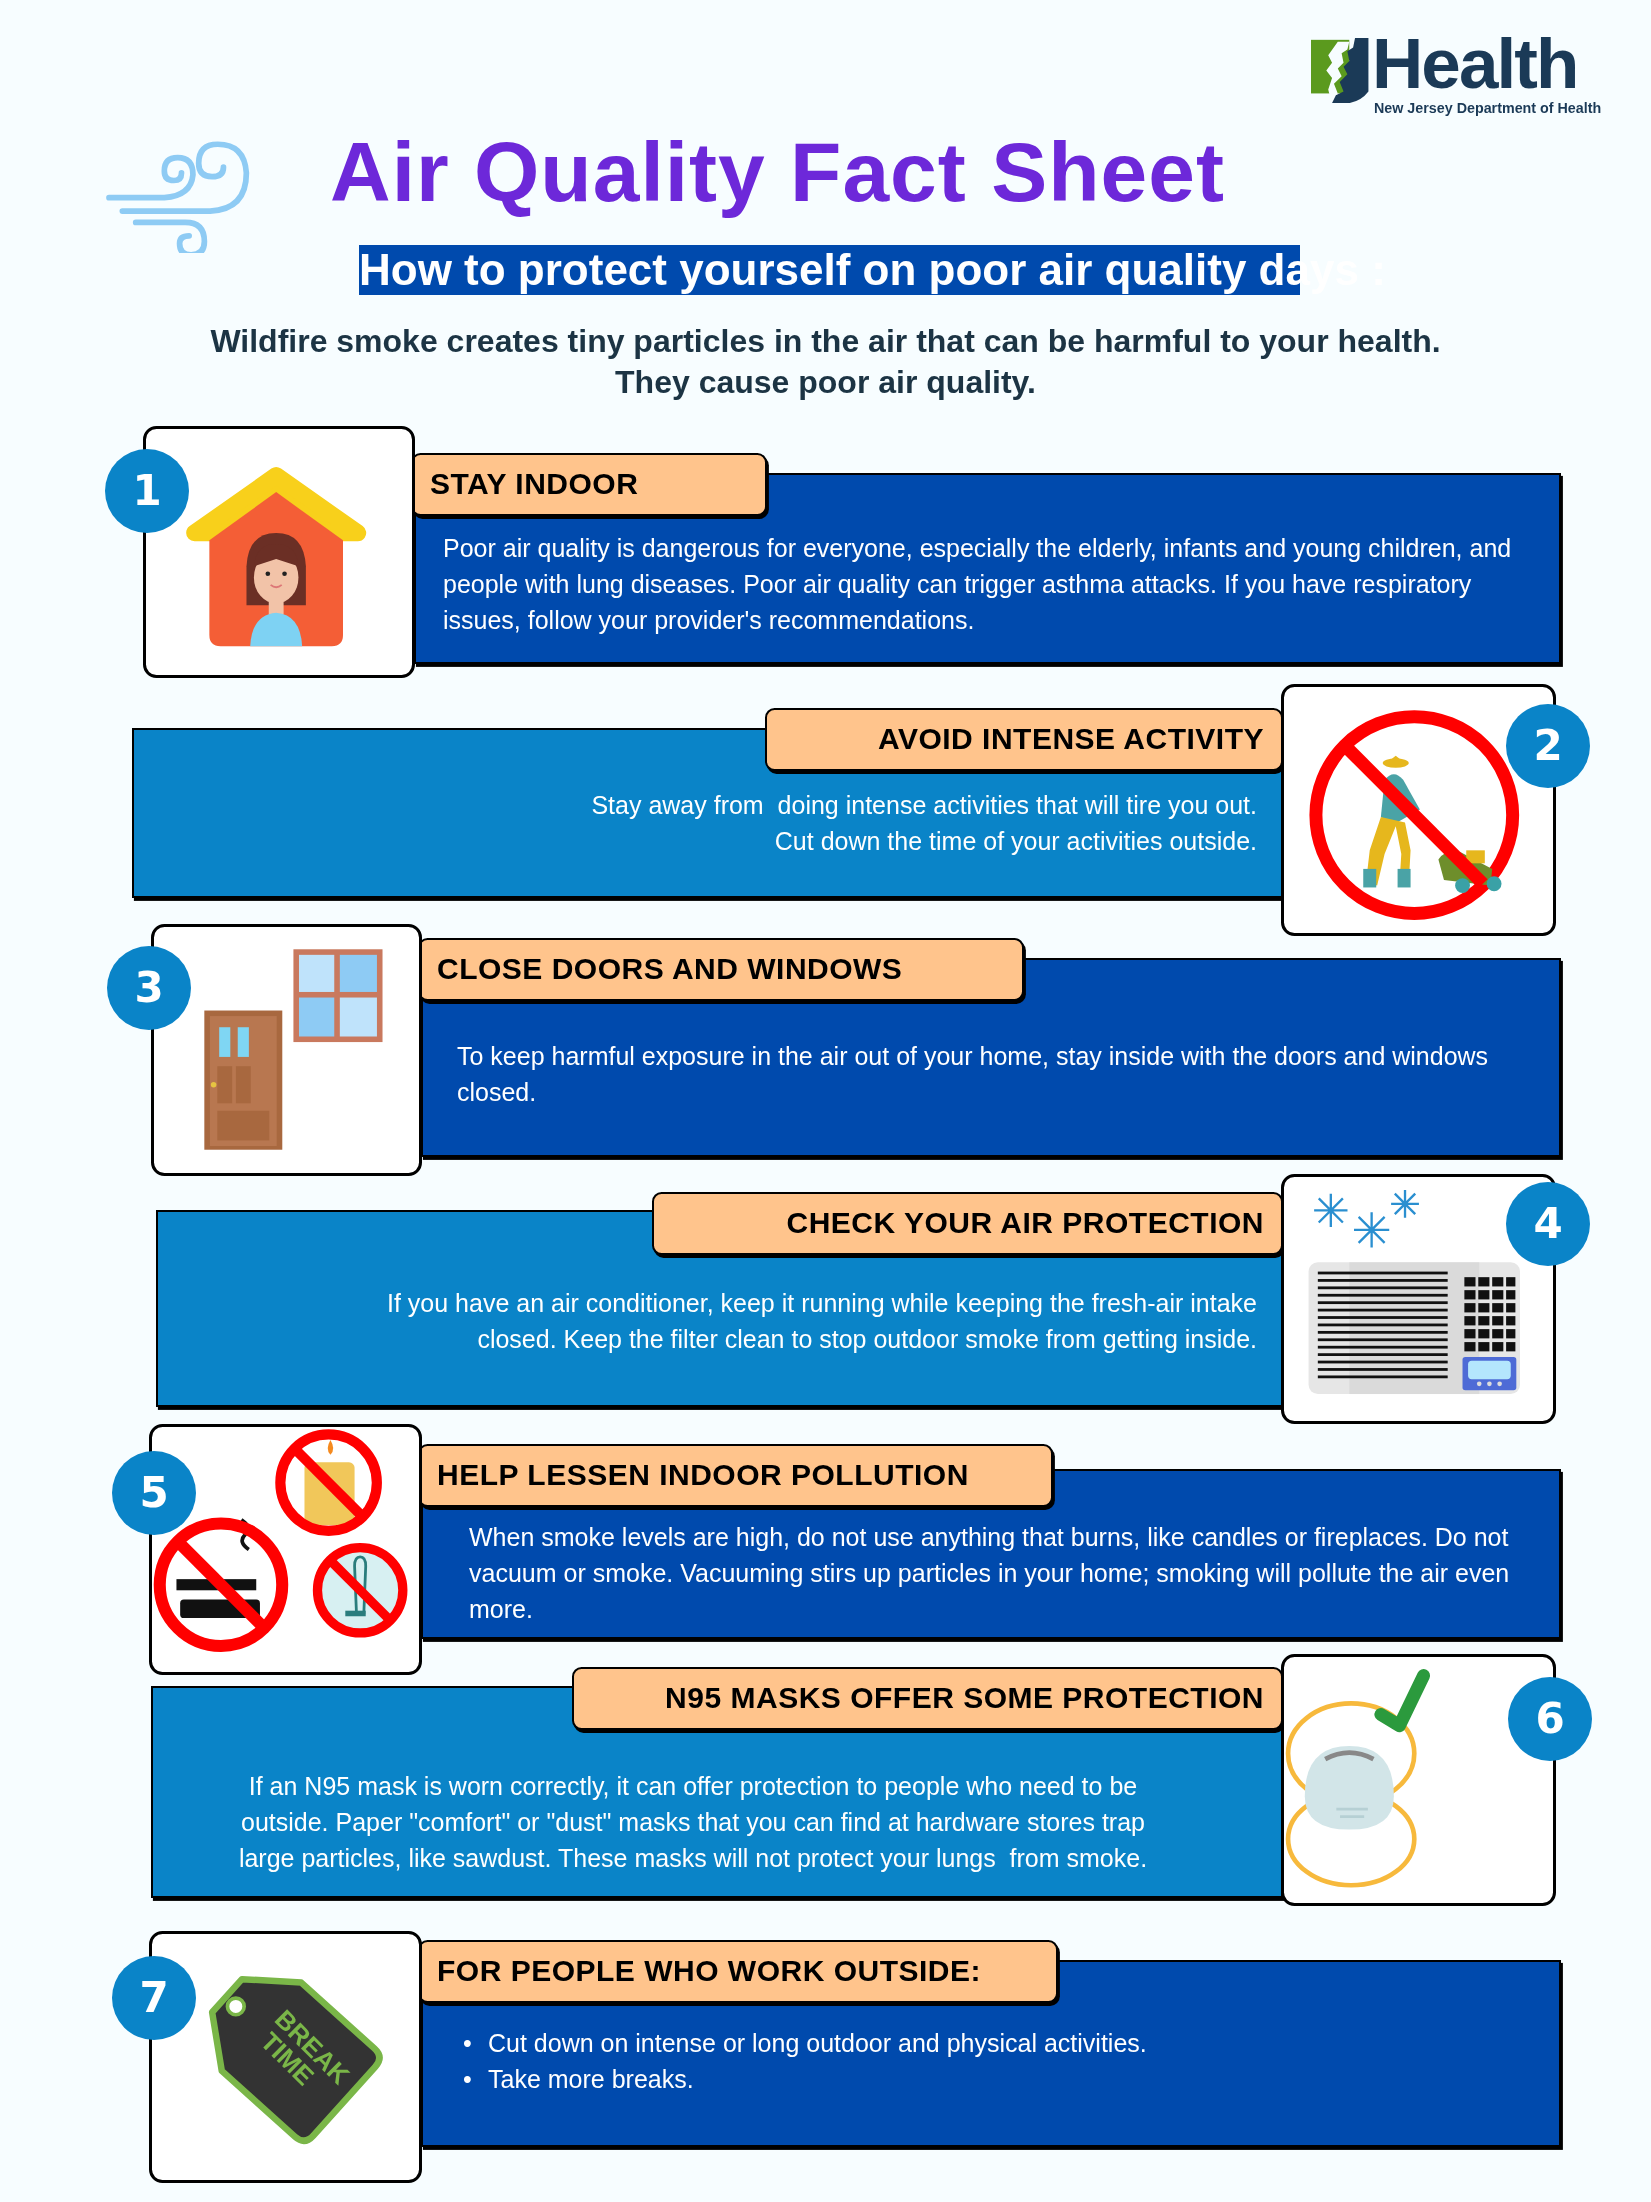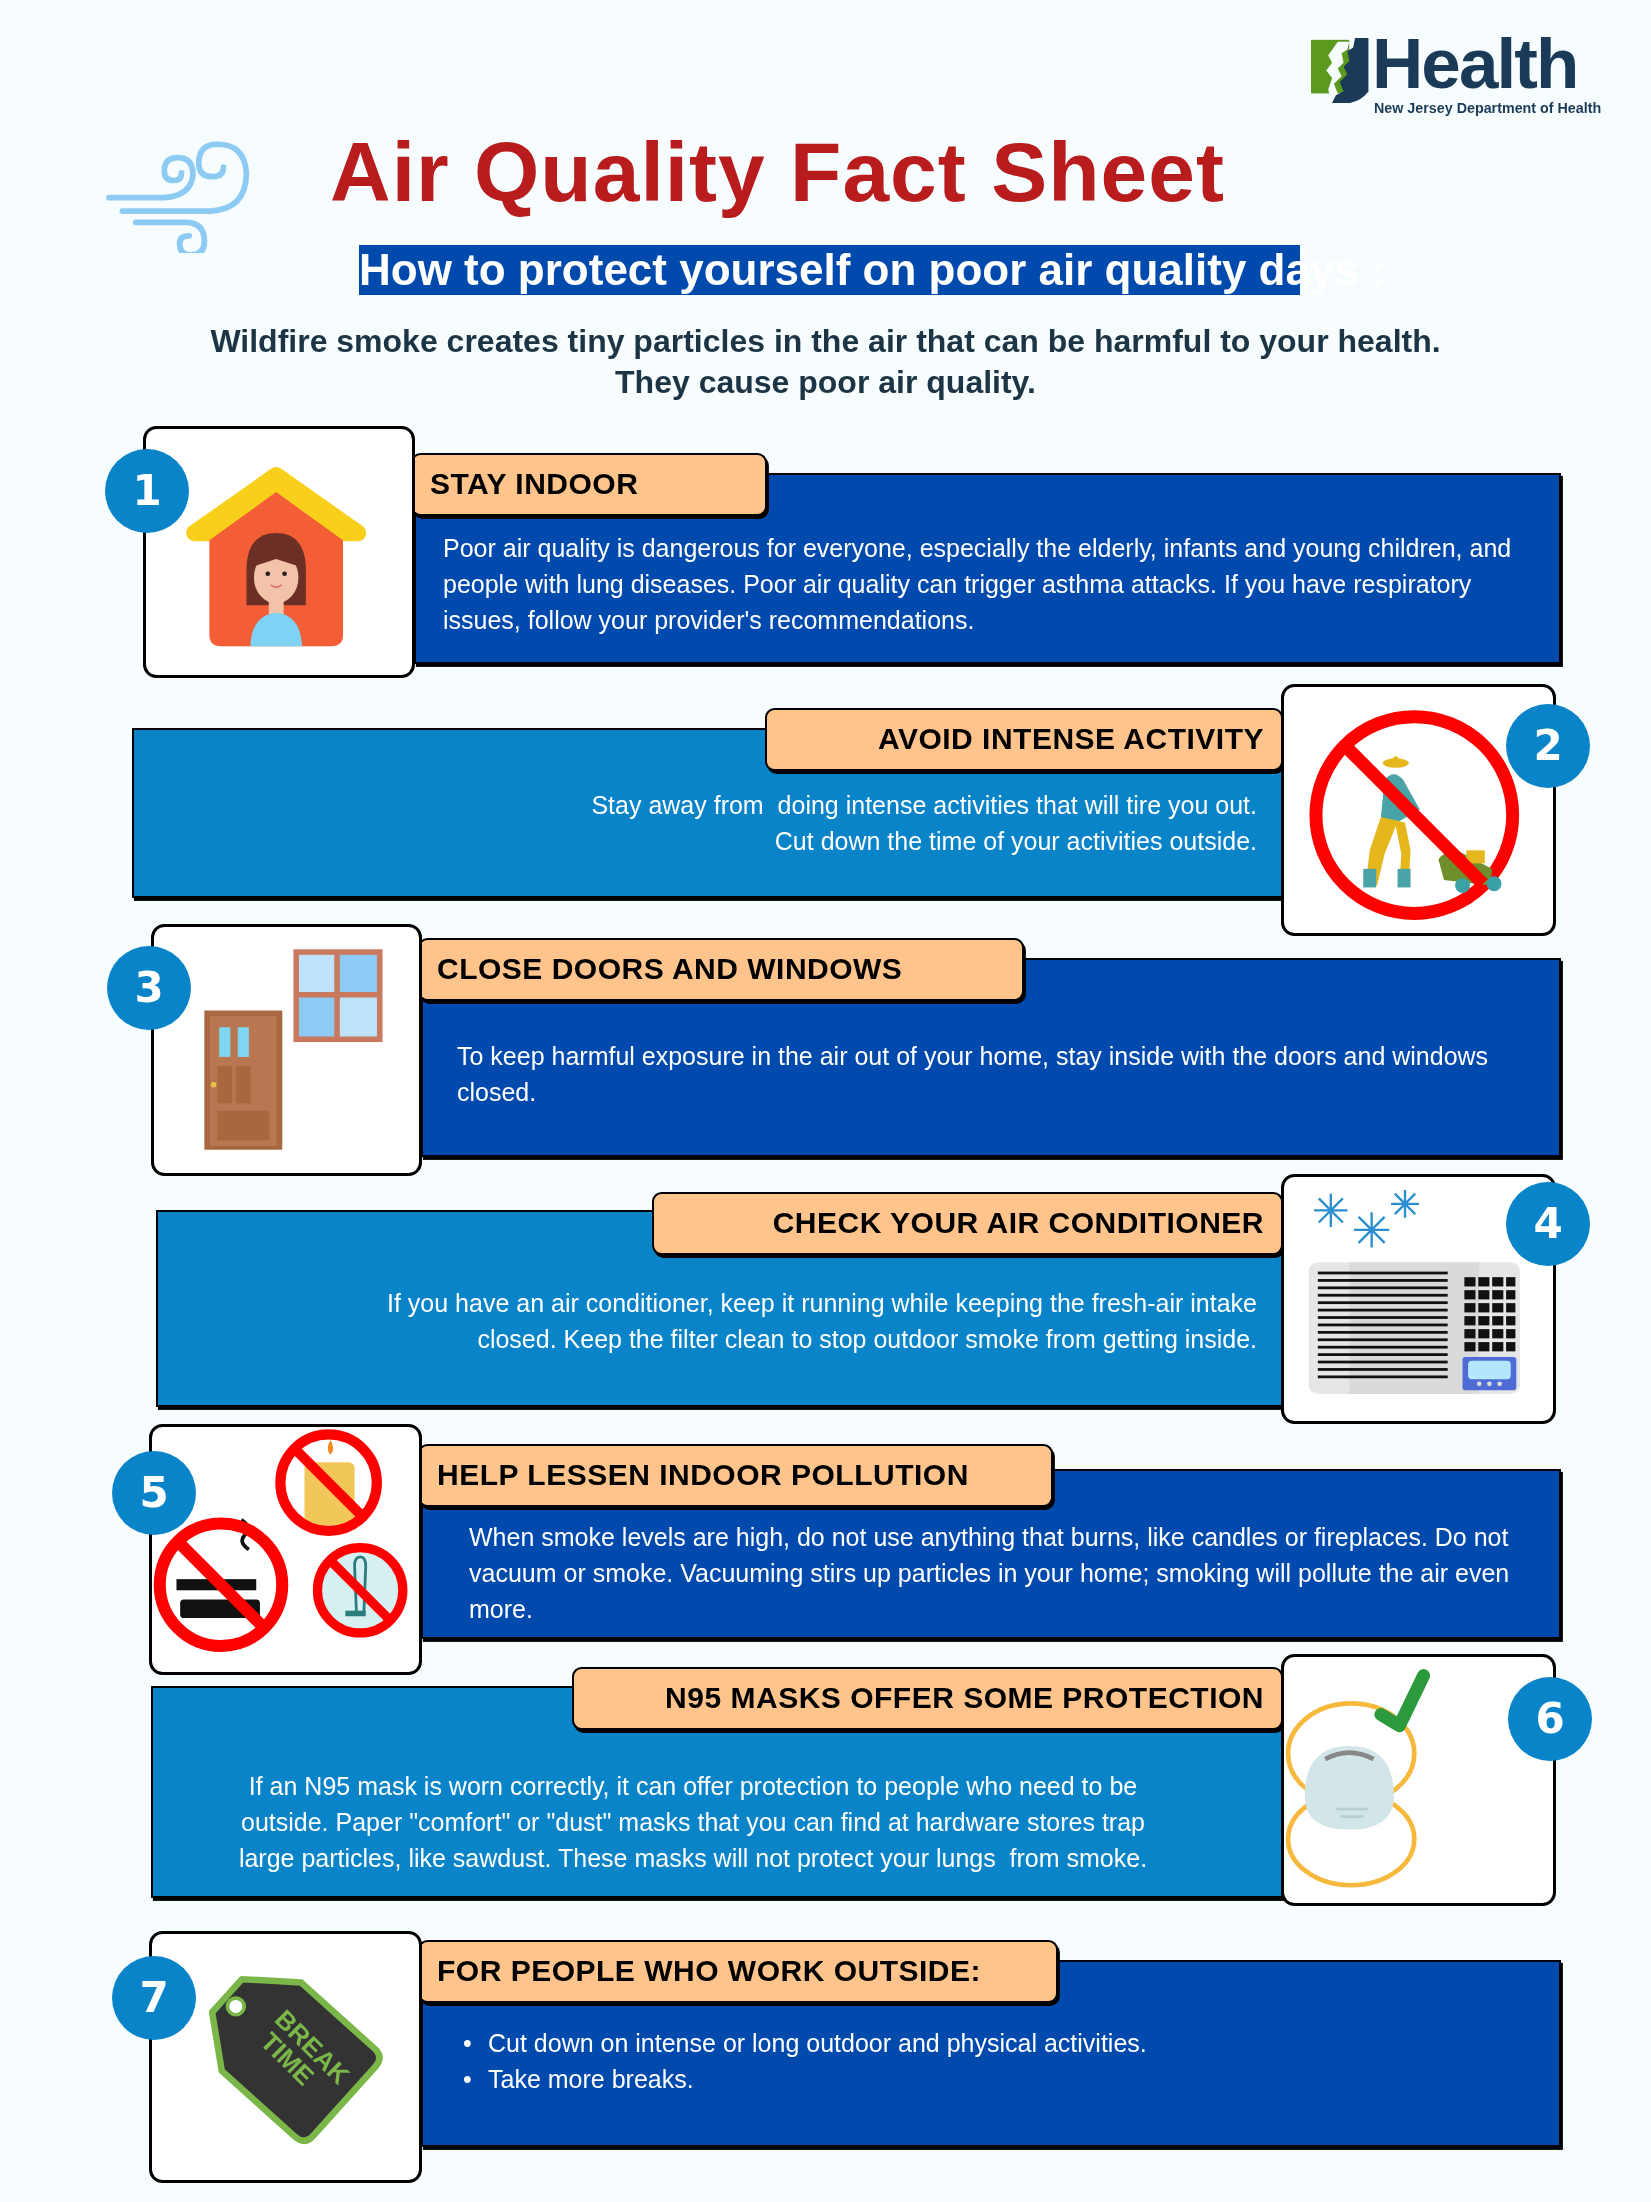--- a/index.html
+++ b/index.html
@@ -3,21 +3,21 @@
 <meta charset="utf-8">
 <style>
   *{box-sizing:border-box;margin:0;padding:0}
   body{width:1652px;height:2202px;background:#f7fdff;position:relative;overflow:hidden;font-family:"Liberation Sans",sans-serif;color:#1c3444}
   .abs{position:absolute}
   .logo{left:1311px;top:32.5px;width:304px;height:80px}
   .logo .nj{position:absolute;left:0;top:3.8px;width:67px;height:67px}
   .logo .word{position:absolute;left:61px;top:-9.6px;font-size:71px;font-weight:bold;color:#1b3a57;letter-spacing:-1.9px;font-family:"Liberation Sans",sans-serif}
   .logo .sub{position:absolute;left:63px;top:67px;font-size:14.3px;font-weight:bold;color:#1b3a57;white-space:nowrap}
   .wind{left:105px;top:129px;width:153px;height:124px}
-  .title{left:330px;top:124px;width:1032px;text-align:left;font-size:84px;font-weight:bold;color:#b91c1c;letter-spacing:1px;white-space:nowrap}
+  .title{left:330px;top:124px;width:1032px;text-align:left;font-size:84px;font-weight:bold;color:#6d28d9;letter-spacing:1px;white-space:nowrap}
   .banner{left:359px;top:245px;width:941px;height:50px;background:#004aad;color:#fff;font-size:44px;font-weight:bold;text-align:center;line-height:50px;white-space:nowrap}
   .intro{left:57px;top:321px;width:1537px;text-align:center;font-size:32px;font-weight:bold;line-height:41px;color:#1c3444}
   .panel{position:absolute;border:2.9px solid #000;box-shadow:1.9px 2.9px 0 #000;color:#fff;font-size:25px;line-height:36px}
   .panel.dark{background:#004aad}
   .panel.light{background:#0a84c8}
   .panel .txt{position:absolute}
   .tab{position:absolute;background:#ffc48c;border:2.9px solid #000;border-radius:9.6px;box-shadow:1.9px 2.9px 0 #000;font-size:30px;font-weight:bold;color:#000;line-height:57px;padding:0 17px;white-space:nowrap;letter-spacing:0.5px}
   .imgbox{position:absolute;background:#fff;border:3.8px solid #000;border-radius:13.4px}
   .badge{position:absolute;width:84px;height:84px;border-radius:50%;background:#0a84c8;color:#fff;font-size:42px;font-weight:bold;text-align:center;line-height:84px;font-family:"DejaVu Sans",sans-serif}
   ul.bullets{list-style:none}
@@ -125,21 +125,21 @@
   <div class="badge" style="left:107px;top:946px">3</div>
 </div>
 
 <div>
   <div class="panel light" style="left:156px;top:1210px;width:1127px;height:197px">
     <div class="txt" style="left:0;top:73px;width:1099px;text-align:right">
       <div>If you have an air conditioner, keep it running while keeping the fresh-air intake</div>
       <div>closed. Keep the filter clean to stop outdoor smoke from getting inside.</div>
     </div>
   </div>
-  <div class="tab" style="left:652px;top:1192px;width:631px;height:63px;text-align:right">CHECK YOUR AIR CONDITIONER</div>
+  <div class="tab" style="left:652px;top:1192px;width:631px;height:63px;text-align:right">CHECK YOUR AIR PROTECTION</div>
   <div class="imgbox" style="left:1281px;top:1174px;width:275px;height:250px">
     <svg viewBox="0 0 288 262" width="268" height="243">
       <g stroke="#2a8fd0" stroke-width="2.5" fill="none">
         <path d="M50 18 V54 M32 36 H68 M37 23 L63 49 M63 23 L37 49"></path>
         <path d="M94 38 V76 M75 57 H113 M80 43 L108 71 M108 43 L80 71"></path>
         <path d="M130 14 V44 M115 29 H145 M119 18 L141 40 M141 18 L119 40"></path>
       </g>
       <rect x="26" y="92" width="228" height="142" rx="10" fill="#e6e6e6"></rect>
       <rect x="70" y="92" width="140" height="142" fill="#dadada"></rect>
       <g fill="#111">

